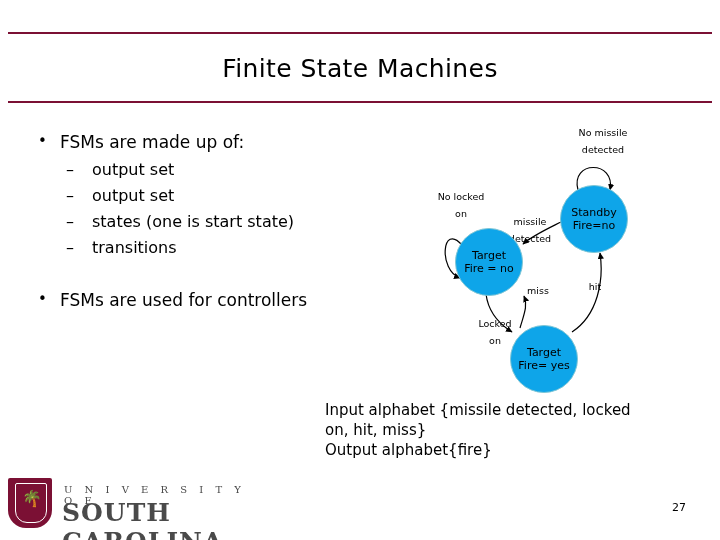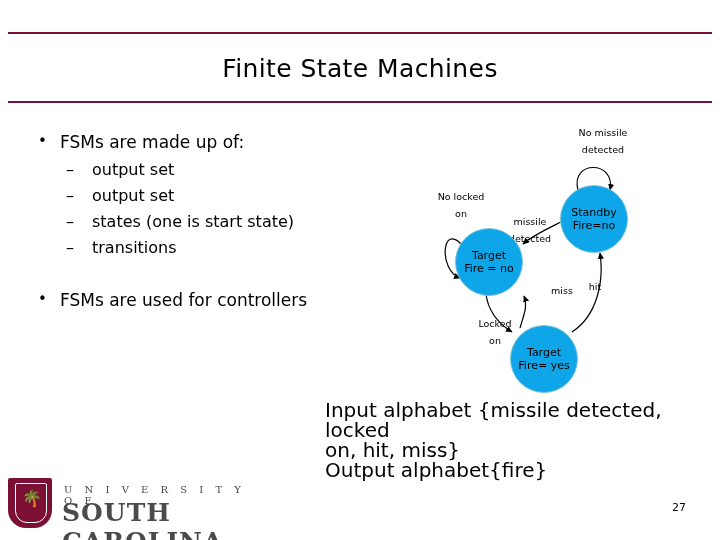--- a/index.html
+++ b/index.html
@@ -68,21 +68,21 @@
   #sub2 { left: 92px; top: 186px; }
   #sub3 { left: 92px; top: 212px; }
   #sub4 { left: 92px; top: 238px; }
   #b2 { left: 60px; top: 290px; }
 
   .alphabet {
     position: absolute;
     left: 325px;
     top: 400px;
     width: 380px;
-    font-size: 20px;
+    font-size: 15px;
     color: #000000;
     line-height: 20px;
   }
 
   
   .diagram {
     position: absolute;
     left: 420px;
     top: 110px;
     width: 290px;
@@ -117,21 +117,21 @@
   .diag-label {
     position: absolute;
     font-size: 9.5px;
     color: #000000;
     line-height: 17px;
     text-align: center;
   }
   .lb-nomissile { left: 143px; top: 14px; width: 80px; }
   .lb-nolocked  { left: 5px; top: 78px;  width: 72px; }
   .lb-missile   { left: 80px; top: 103px; width: 60px; }
-  .lb-miss      { left: 100px; top: 172px; width: 36px; margin-left: 24px; }
+  .lb-miss      { left: 100px; top: 172px; width: 36px; }
   .lb-hit       { left: 162px; top: 168px; width: 26px; }
   .lb-lockedon  { left: 48px; top: 205px; width: 54px; }
 
   .svg-layer {
     position: absolute;
     left: 0; top: 0;
     width: 290px; height: 290px;
   }
 
   

